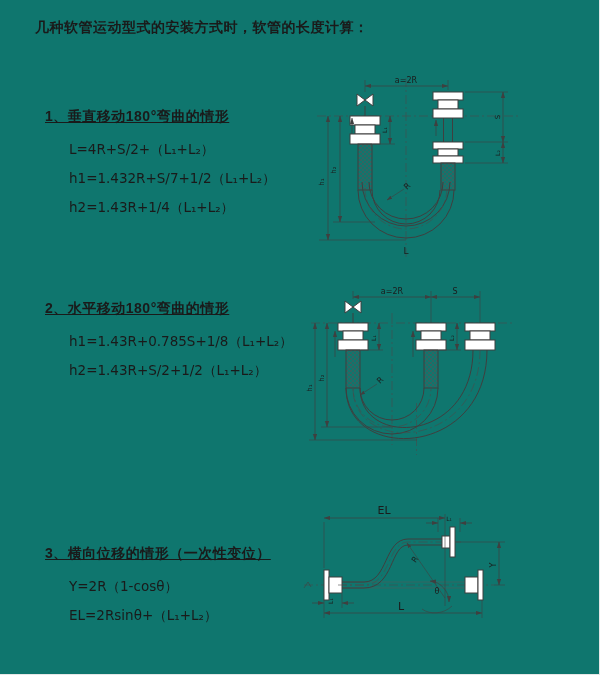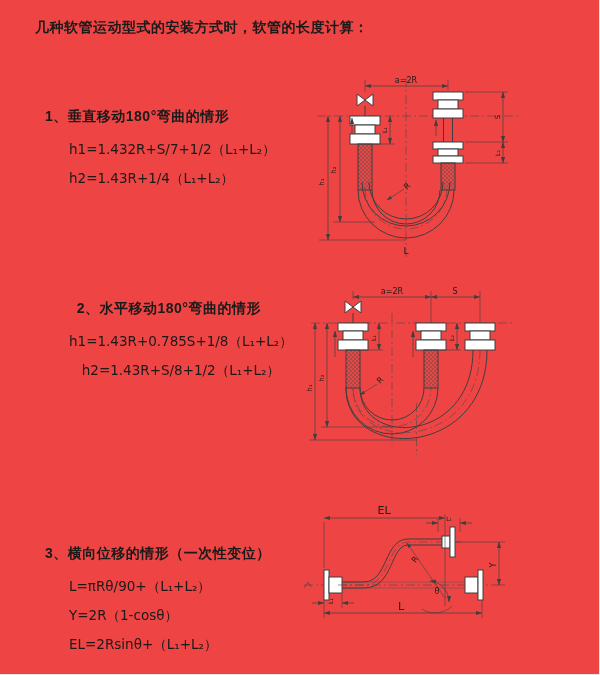--- a/index.html
+++ b/index.html
@@ -1,20 +1,20 @@
 <!DOCTYPE html>
 <html><head>
 <meta charset="utf-8">
 <style>
   html,body{margin:0;padding:0;background:#ffffff;}
   body{width:600px;height:675px;font-family:"Liberation Sans","DejaVu Sans",sans-serif;color:#1a1a1a;}
-  .page{position:relative;width:599px;height:674px;background:#ef4444;border-right:1px solid #e7e7e7;border-bottom:1px solid #e7e7e7;overflow:hidden;}
+  .page{position:relative;width:599px;height:674px;background:#0f766e;border-right:1px solid #e7e7e7;border-bottom:1px solid #e7e7e7;overflow:hidden;}
   .title{position:absolute;left:35px;top:19px;font-size:14px;font-weight:bold;letter-spacing:.5px;white-space:nowrap;}
   .section{position:absolute;left:45px;}
-  .sec-heading{font-size:14px;font-weight:bold;letter-spacing:.5px;white-space:nowrap;}
+  .sec-heading{font-size:14px;font-weight:bold;letter-spacing:.5px;white-space:nowrap;text-decoration:underline;}
   .formulas{margin:9px 0 0 24px;}
   .formula{font-family:"DejaVu Sans",sans-serif;font-size:13.5px;line-height:29px;white-space:nowrap;}
   svg.diag{position:absolute;}
   svg.diag .ln{stroke:#3f3f3f;stroke-width:1;fill:none;}
   svg.diag .thin{stroke:#3f3f3f;stroke-width:.6;fill:none;}
   svg.diag .ghost{stroke:#5a5a5a;stroke-width:.55;fill:none;}
   svg.diag .dim{stroke:#3f3f3f;stroke-width:.7;fill:none;}
   svg.diag .cl{stroke:#4a4a4a;stroke-width:.6;fill:none;stroke-dasharray:9 3 2 3;}
   svg.diag .part{fill:#ffffff;stroke:#3f3f3f;stroke-width:1;}
   svg.diag .hatchrect{stroke:#3f3f3f;stroke-width:1;}
@@ -23,37 +23,37 @@
 </head>
 <body>
 
 <div class="page">
 
   <div class="title">几种软管运动型式的安装方式时，软管的长度计算：</div>
 
   <div class="section" style="top:108px;">
     <div class="sec-heading">1、垂直移动180°弯曲的情形</div>
     <div class="formulas">
+      <div class="formula">L=4R+S/2+（L₁+L₂）</div>
       <div class="formula">h1=1.432R+S/7+1/2（L₁+L₂）</div>
       <div class="formula">h2=1.43R+1/4（L₁+L₂）</div>
     </div>
   </div>
 
-  <div class="section" style="top:300px;text-align:center;">
+  <div class="section" style="top:300px;">
     <div class="sec-heading">2、水平移动180°弯曲的情形</div>
     <div class="formulas">
       <div class="formula">h1=1.43R+0.785S+1/8（L₁+L₂）</div>
-      <div class="formula">h2=1.43R+S/8+1/2（L₁+L₂）</div>
+      <div class="formula">h2=1.43R+S/2+1/2（L₁+L₂）</div>
     </div>
   </div>
 
   <div class="section" style="top:517px;margin-top:28px;">
     <div class="sec-heading">3、横向位移的情形（一次性变位）</div>
     <div class="formulas">
-      <div class="formula">L=πRθ/90+（L₁+L₂）</div>
       <div class="formula">Y=2R（1-cosθ）</div>
       <div class="formula">EL=2Rsinθ+（L₁+L₂）</div>
     </div>
   </div>
 
   <svg class="diag" style="left:303px;top:70px;" width="297" height="197" viewBox="0 0 297 197">
     <defs>
       <pattern id="h1" width="4" height="4" patternUnits="userSpaceOnUse">
         <path d="M0,4 L4,0 M0,0 L4,4" stroke="#555" stroke-width=".5"></path>
       </pattern>

